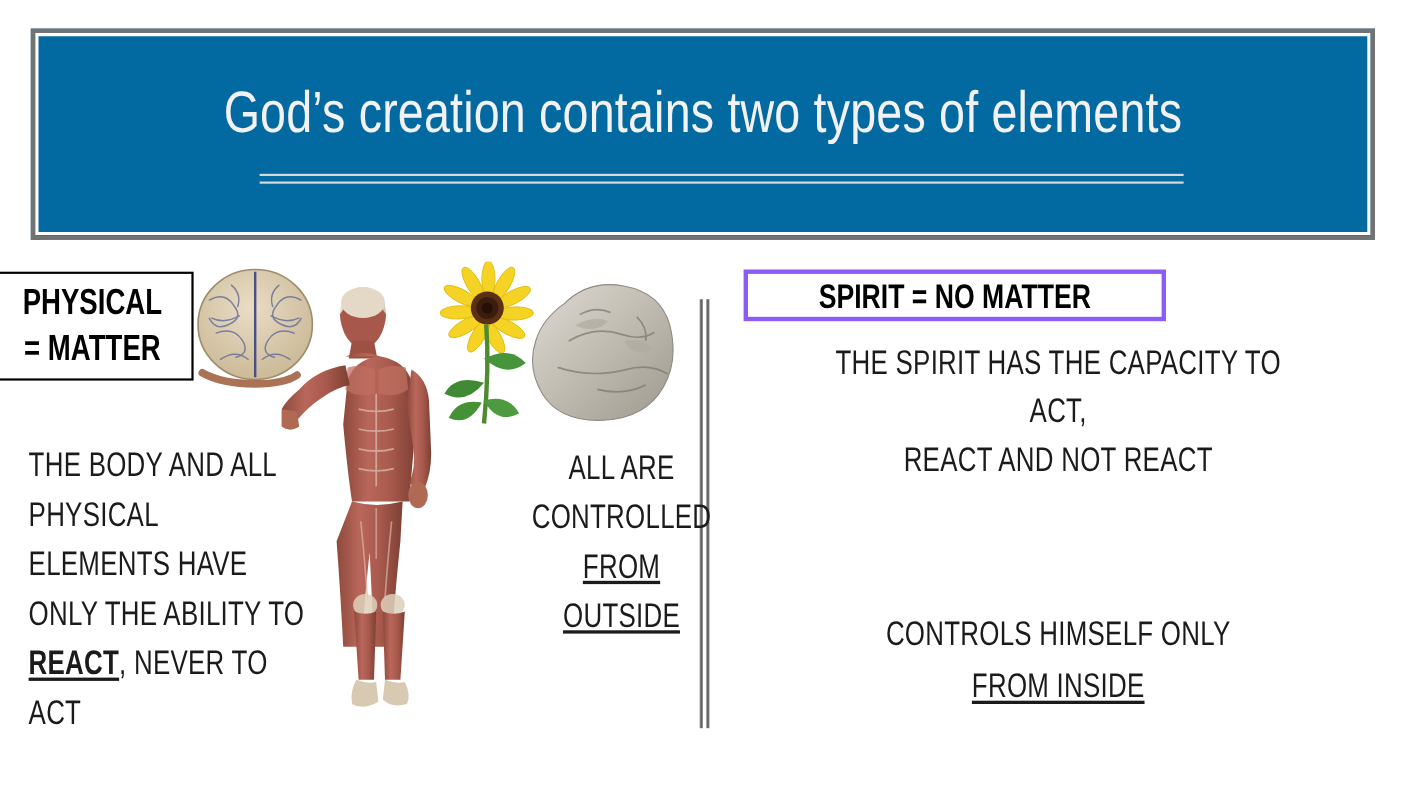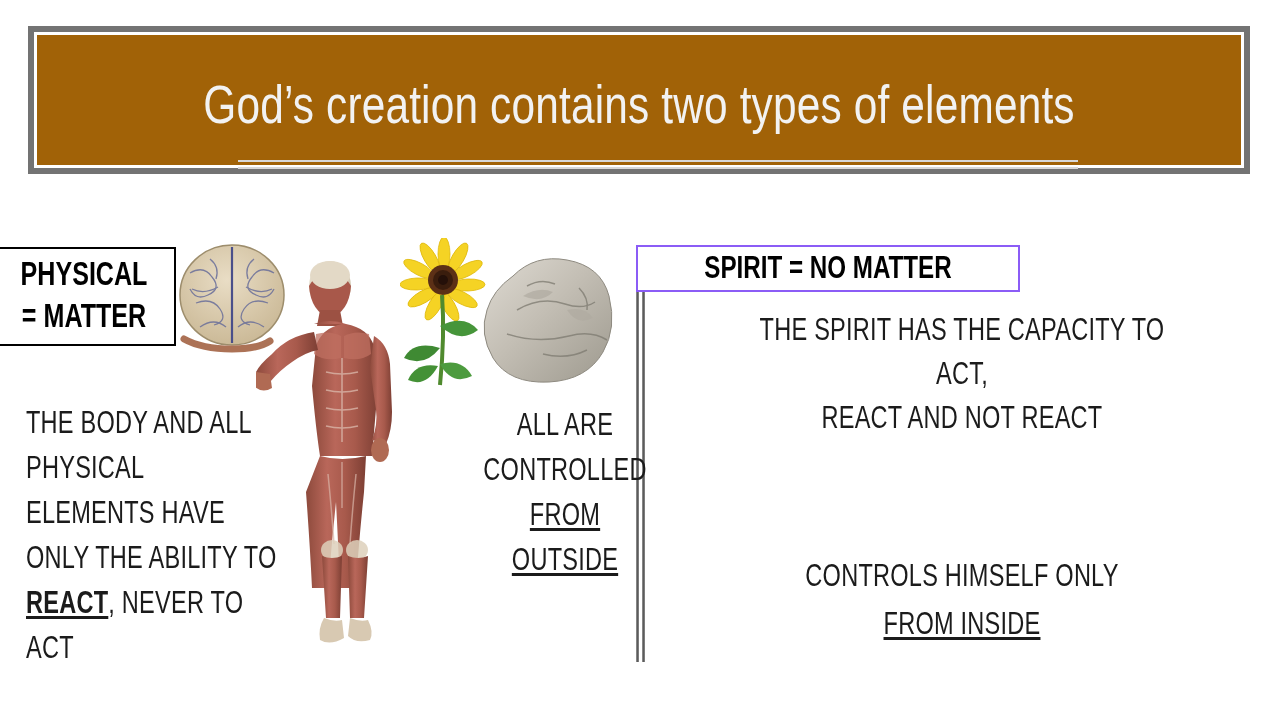--- a/index.html
+++ b/index.html
@@ -18,23 +18,23 @@
     background: #ffffff;
     overflow: hidden;
   }
 
   
   #title-bar {
     position: absolute;
     left: 28px;
     top: 26px;
     width: 1222px;
-    height: 148px;
-    background: #a16207;
-    border: 6px solid #737373;
+    height: 192px;
+    background: #0369a1;
+    border: 4px solid #737373;
     box-sizing: border-box;
     box-shadow: inset 0 0 0 3px #ffffff;
   }
   #title-text {
     position: absolute;
     left: 0;
     right: 0;
     top: 42px;
     text-align: center;
     color: #f2f2f2;
@@ -137,25 +137,25 @@
     width: 3px;
     height: 100%;
     background: linear-gradient(to right, #9a9a9a, #5c5c5c, #8d8d8d);
   }
   #divider .bar-1 { left: 0; }
   #divider .bar-2 { left: 6px; }
 
   
   #spirit-box {
     position: absolute;
-    left: 636px;
+    left: 676px;
     top: 245px;
     width: 384px;
     height: 47px;
-    border: 2px solid #8b5cf6;
+    border: 4px solid #8b5cf6;
     box-sizing: border-box;
     background: #ffffff;
   }
   #spirit-box-text {
     position: absolute;
     left: 0; right: 0; top: 3px;
     text-align: center;
     color: #000000;
     font-size: 31px;
     font-weight: 700;

